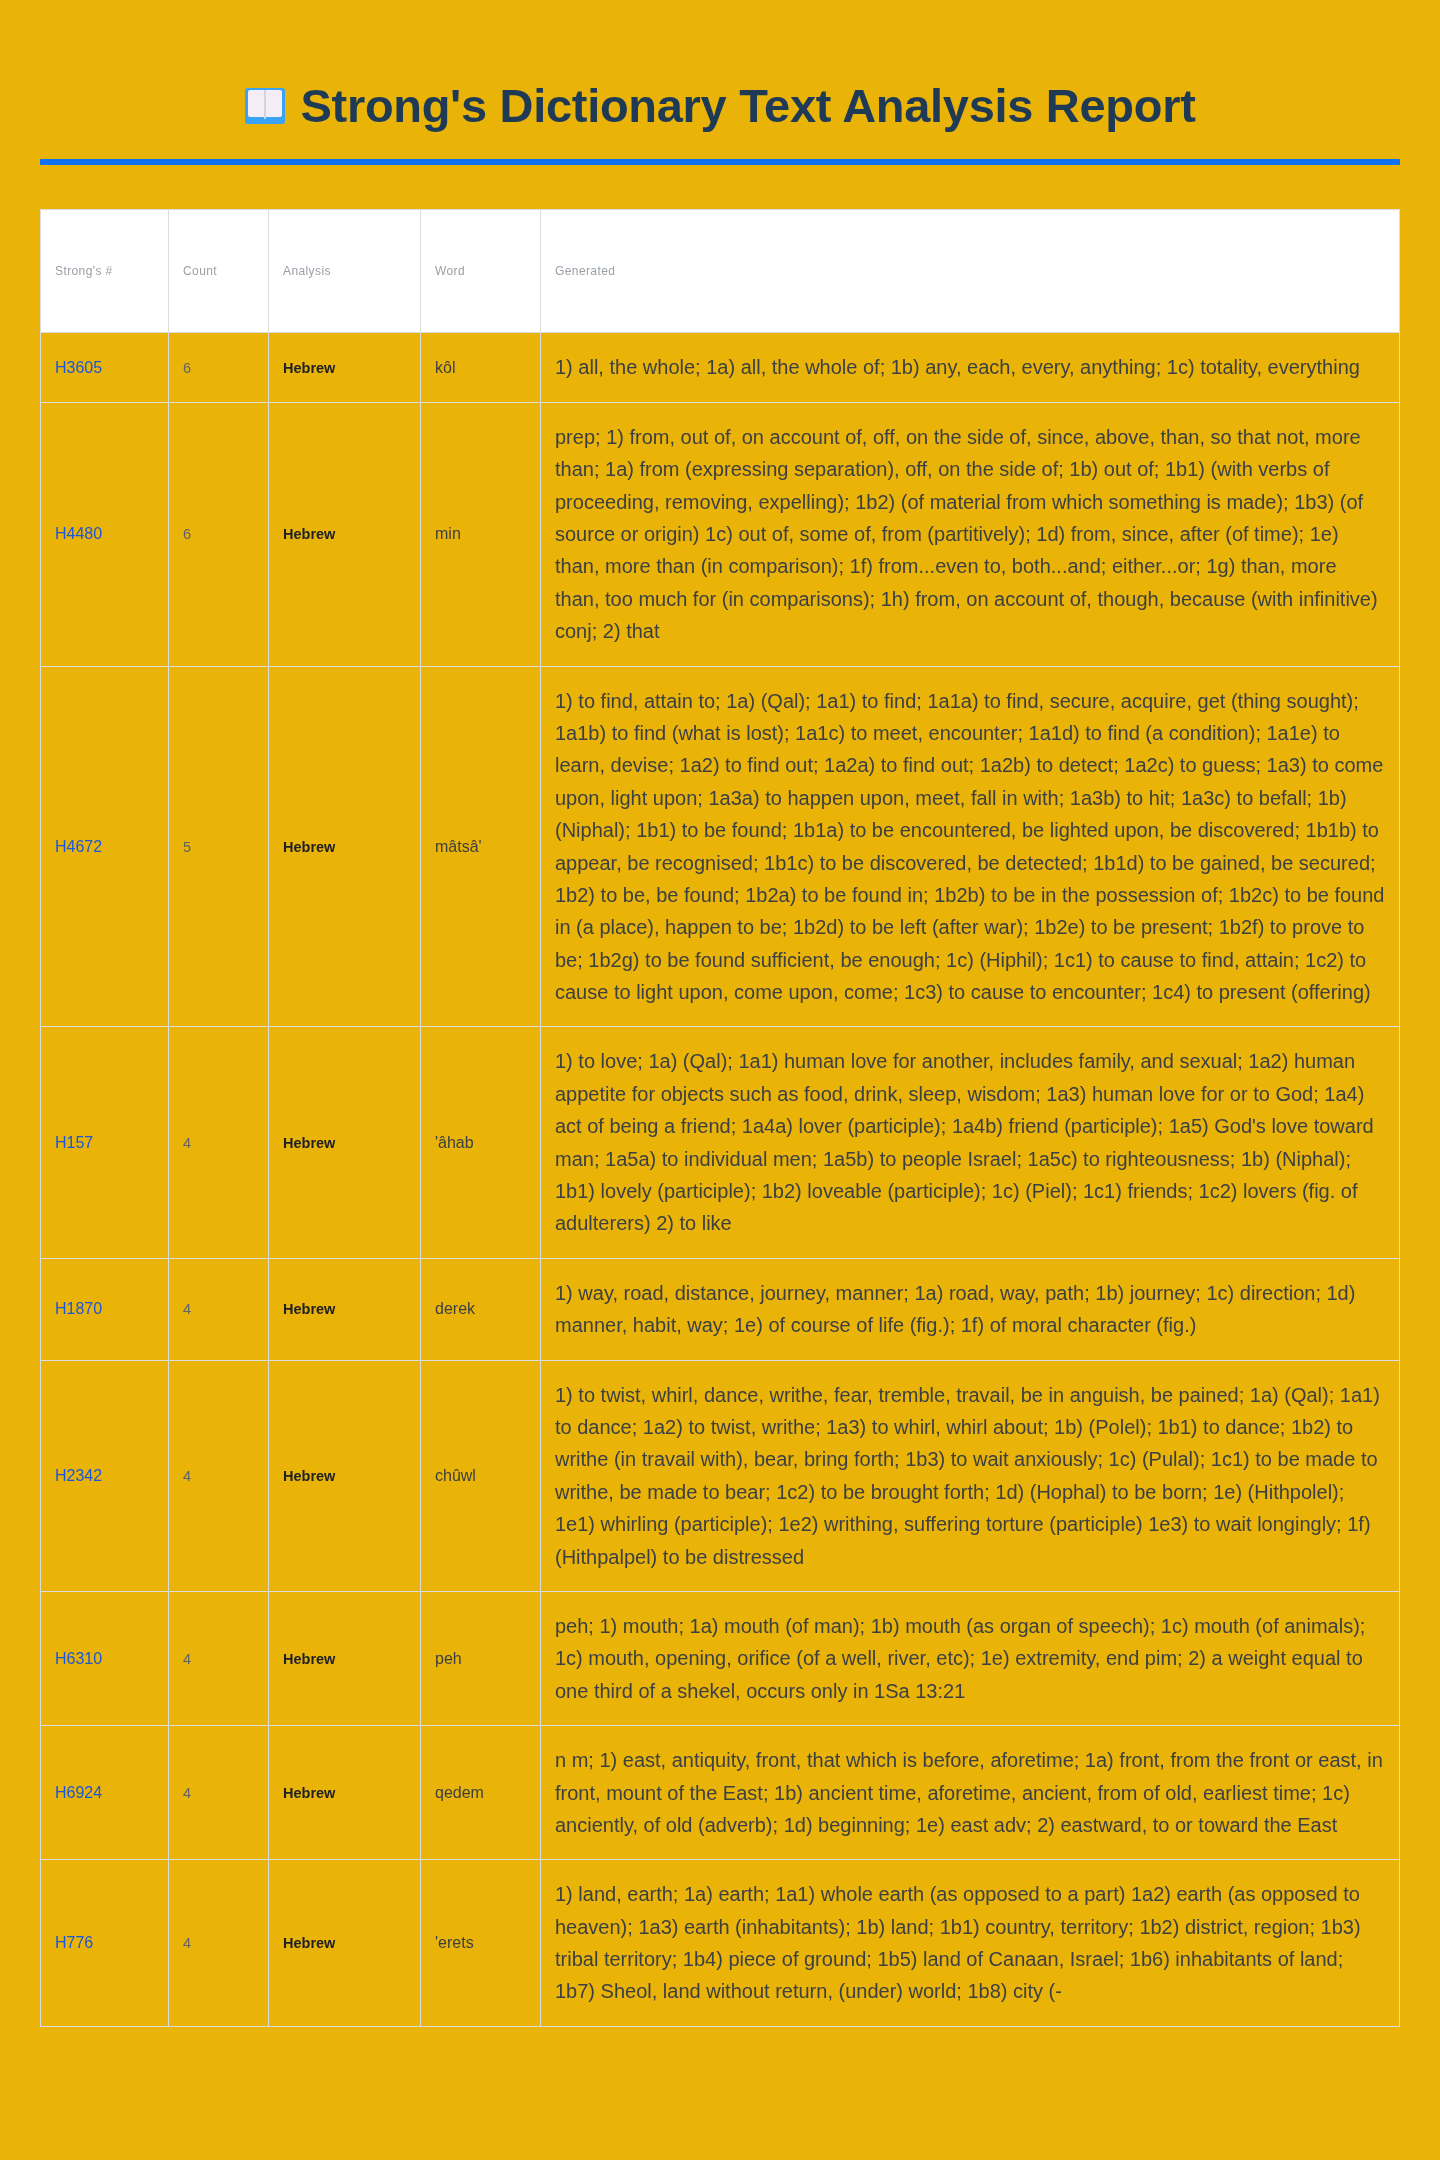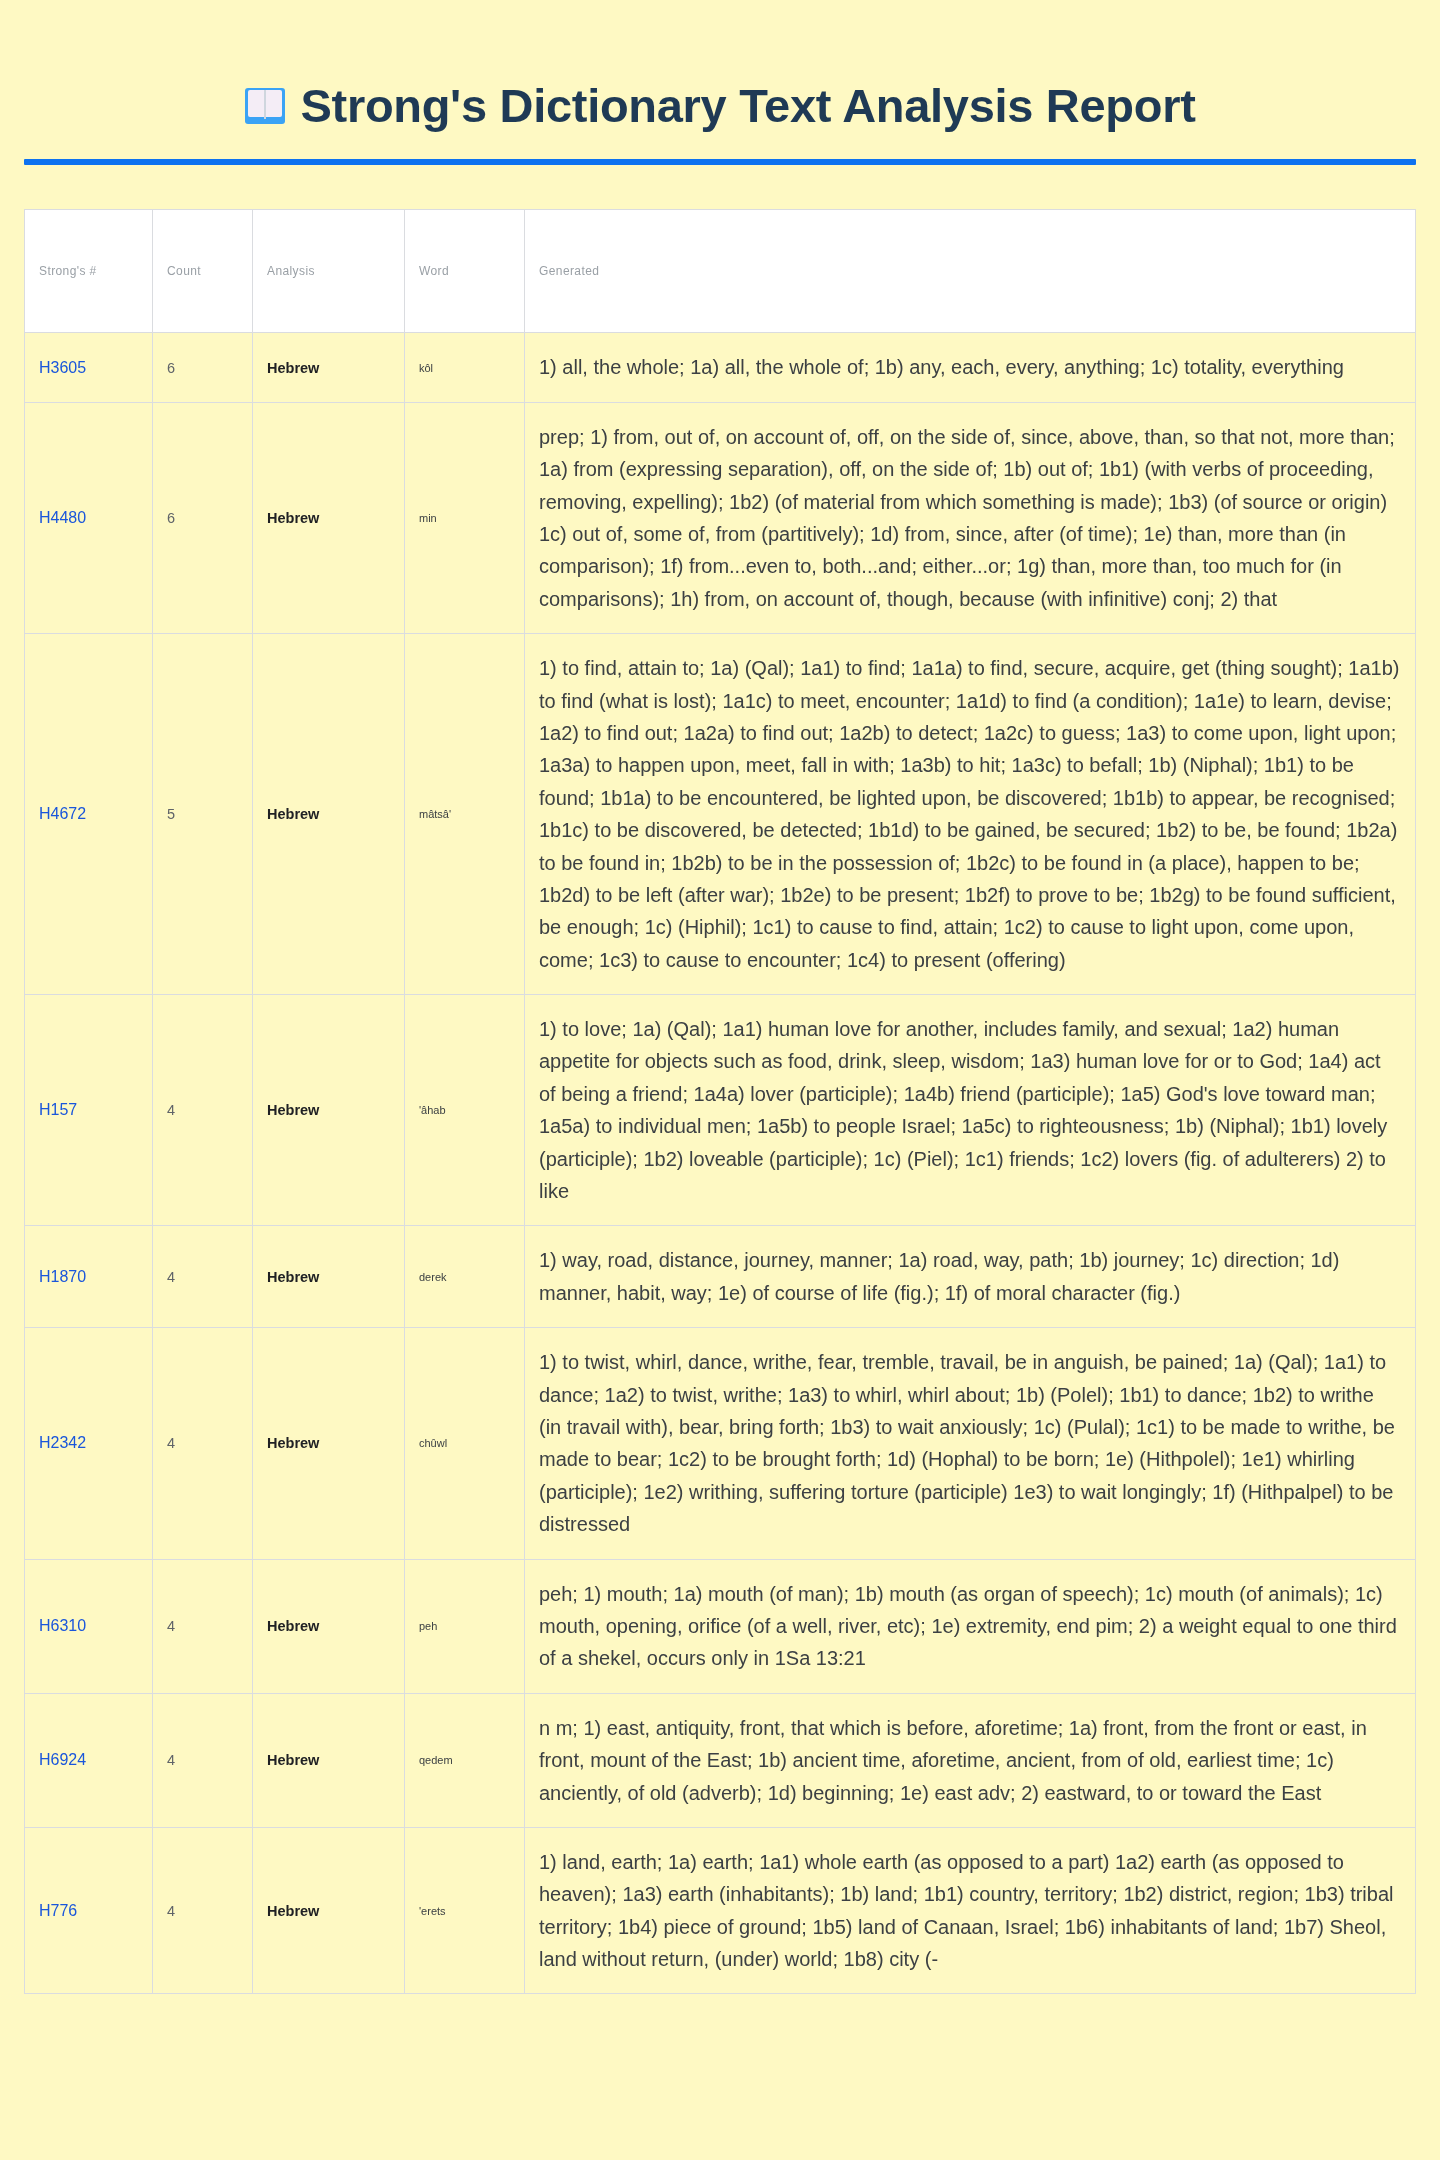--- a/index.html
+++ b/index.html
@@ -10,22 +10,22 @@
   }
   body {
     font-family: "Liberation Sans", sans-serif;
     color: #202124;
     -webkit-font-smoothing: antialiased;
   }
   .page {
     width: 1440px;
     min-height: 2160px;
     box-sizing: border-box;
-    padding: 0 24px;
-    background: #fef9c3;
+    padding: 0 40px;
+    background: #eab308;
   }
 
   
   .report-header {
     padding-top: 78px;
     text-align: center;
   }
   .report-title {
     margin: 0;
     font-size: 47px;
@@ -123,21 +123,21 @@
     color: #5f6368;
     font-size: 14.5px;
   }
   td.lang-cell {
     color: #202124;
     font-weight: bold;
     font-size: 14.5px;
   }
   td.word-cell {
     color: #3c4043;
-    font-size: 11px;
+    font-size: 16px;
   }
   td.def-cell {
     color: #3c4043;
     font-size: 20px;
     line-height: 1.62;
     text-align: left;
     vertical-align: middle;
     padding: 16px 16px;
   }
 </style>

